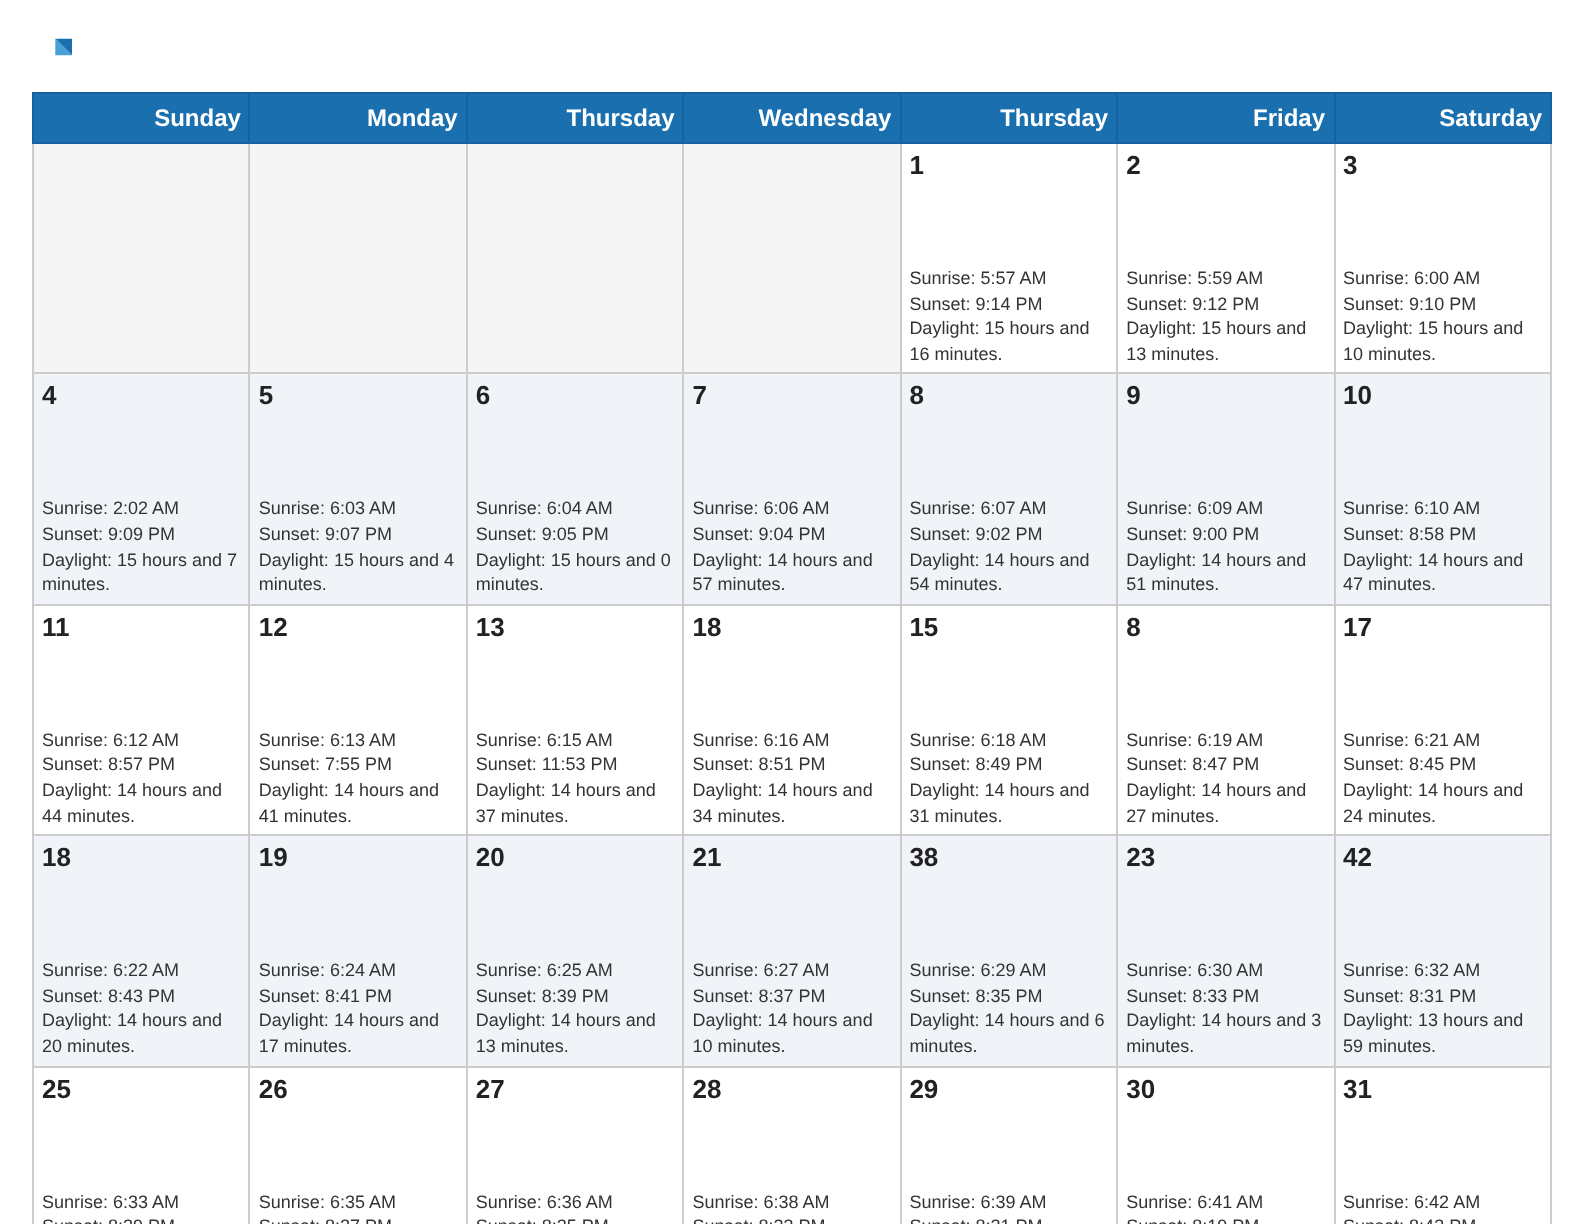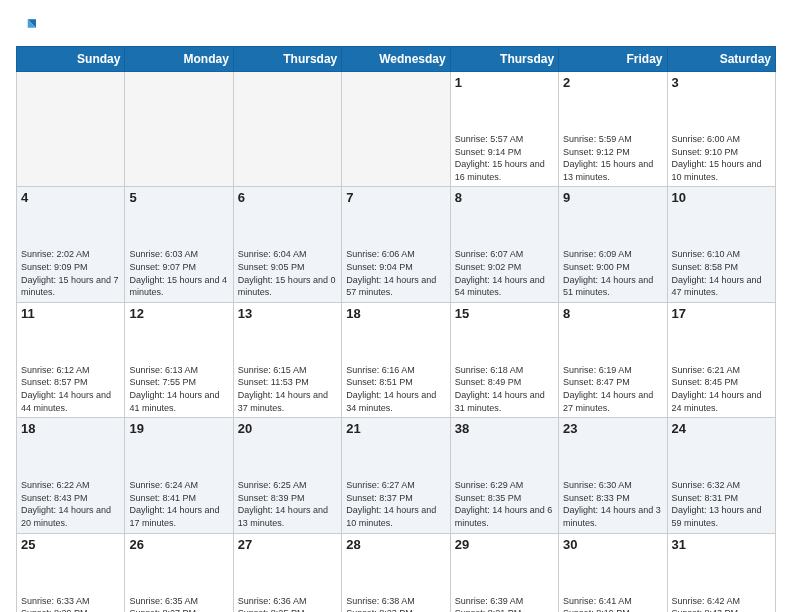--- a/index.html
+++ b/index.html
@@ -296,21 +296,21 @@
 and 6 minutes.</div>
           </td>
           <td>
             <div class="day-number">23</div>
             <div class="day-info">Sunrise: 6:30 AM
 Sunset: 8:33 PM
 Daylight: 14 hours
 and 3 minutes.</div>
           </td>
           <td>
-            <div class="day-number">24</div>
+            <div class="day-number">42</div>
             <div class="day-info">Sunrise: 6:32 AM
 Sunset: 8:31 PM
 Daylight: 13 hours
 and 59 minutes.</div>
           </td>
         </tr>
         <tr>
           <td>
             <div class="day-number">25</div>
             <div class="day-info">Sunrise: 6:33 AM

